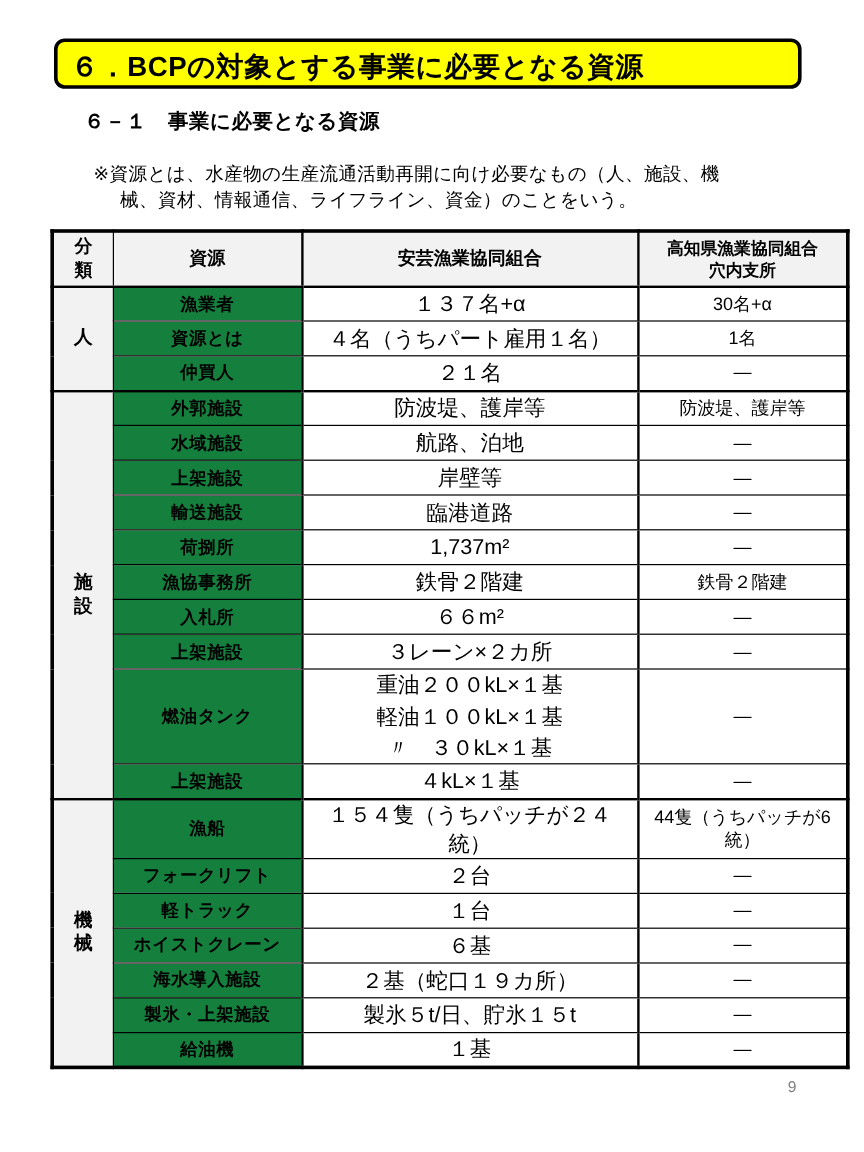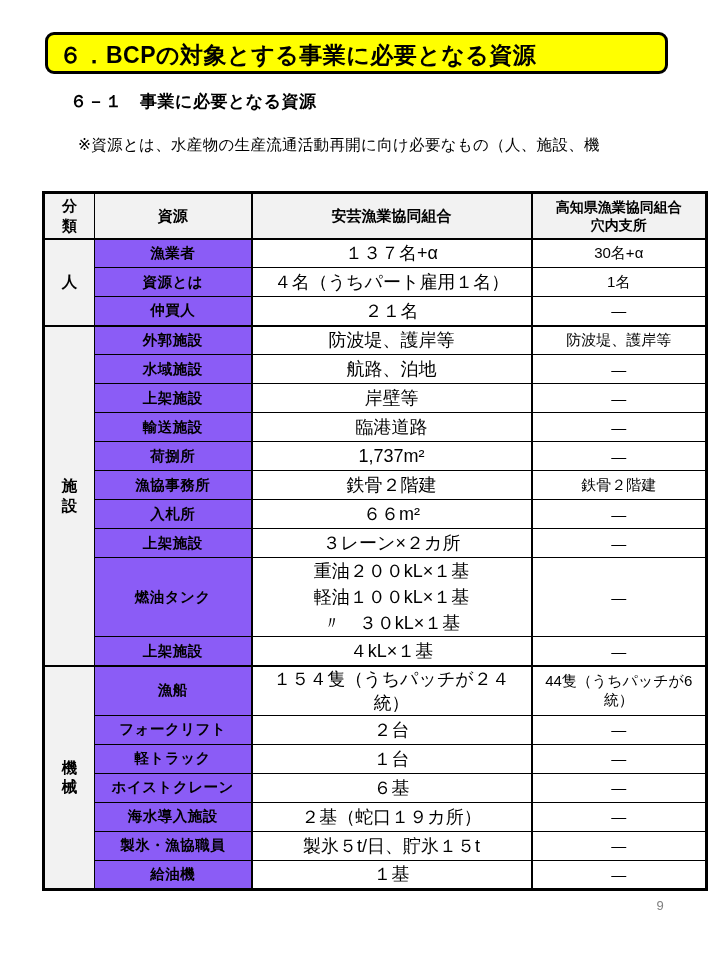--- a/index.html
+++ b/index.html
@@ -77,21 +77,21 @@
   }
   table.res thead th.h4 { font-size: 14px; }
   table.res td { height: 29px; font-size: 15px; }
   table.res td.cat {
     background: #f2f2f2;
     font-weight: bold;
     font-size: 15.5px;
     line-height: 1.25;
   }
   table.res td.label {
-    background: #8b5cf6;
+    background: #15803d;
     font-weight: bold;
     font-size: 14.5px;
     letter-spacing: 0.5px;
   }
   table.res td.c3 { font-size: 18px; }
   table.res td.c4 { font-size: 15px; }
   table.res tr.tall td { height: 70px; }
   .ml { white-space: pre-line; }
   table.res td.c3.ml { line-height: 1.45; margin-top: 28px; }
 
@@ -106,20 +106,21 @@
 <body>
 
 <div class="page">
 
   <div class="banner">
     <span class="title-text">６．BCPの対象とする事業に必要となる資源</span>
   </div>
 
   <div class="subtitle">６－１　事業に必要となる資源</div>
   <div class="note-line1"><span>※</span><span class="u">資源とは</span><span>、水産物の生産流通活動再開に向け必要なもの（人、施設、機</span></div>
+  <div class="note-line2">械、資材、情報通信、ライフライン、資金）のことをいう。</div>
 
   <table class="res">
     <colgroup>
       <col style="width:51px">
         <col style="width:157px">
         <col style="width:280px">
         <col style="width:175px">
     </colgroup>
     <thead>
       <tr>
@@ -225,21 +226,21 @@
         <td class="label">ホイストクレーン</td>
         <td class="c3">６基</td>
         <td class="c4">―</td>
       </tr>
       <tr>
         <td class="label">海水導入施設</td>
         <td class="c3">２基（蛇口１９カ所）</td>
         <td class="c4">―</td>
       </tr>
       <tr>
-        <td class="label">製氷・漁協職員</td>
+        <td class="label">製氷・上架施設</td>
         <td class="c3">製氷５t/日、貯氷１５t</td>
         <td class="c4">―</td>
       </tr>
       <tr>
         <td class="label">給油機</td>
         <td class="c3">１基</td>
         <td class="c4">―</td>
       </tr>
     </tbody>
   </table>

